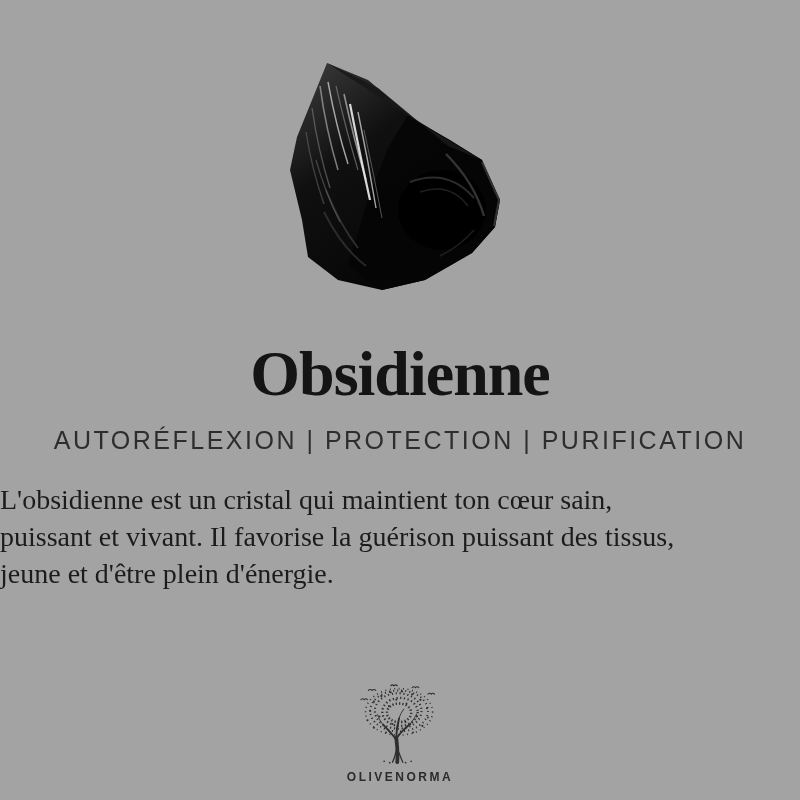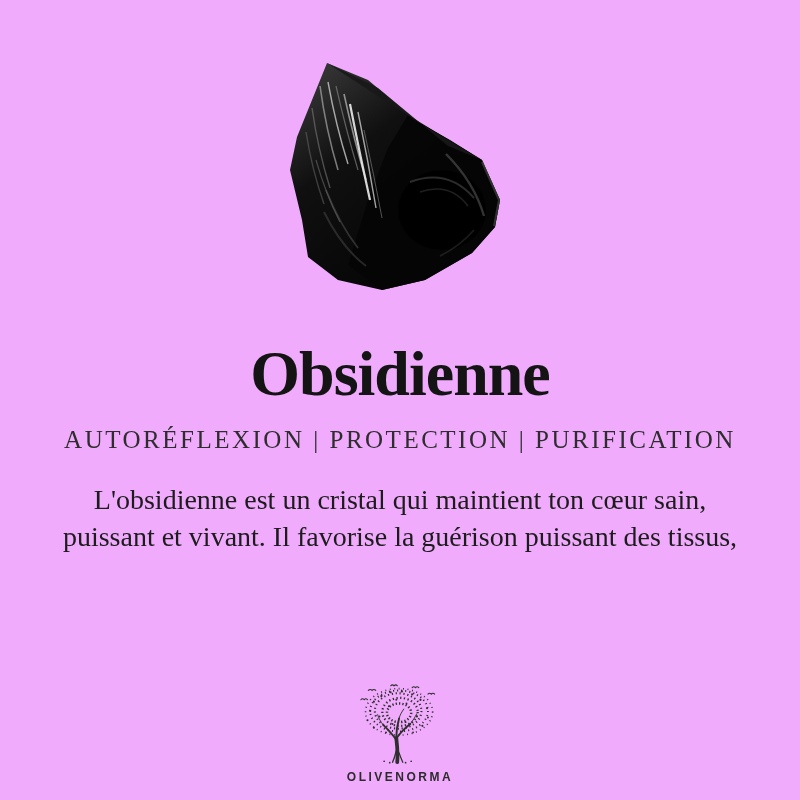--- a/index.html
+++ b/index.html
@@ -4,21 +4,21 @@
 <style>
   html, body {
     margin: 0;
     padding: 0;
     background: #ffffff;
   }
   .card {
     position: relative;
     width: 800px;
     height: 800px;
-    background: #f0abfc;
+    background: #a3a3a3;
     overflow: hidden;
     font-family: "Liberation Serif", serif;
   }
   .stone {
     position: absolute;
     left: 290px;
     top: 60px;
     width: 222px;
     height: 232px;
   }
@@ -36,33 +36,33 @@
     color: #141414;
     letter-spacing: -1px;
     margin: 0;
   }
   .subtitle {
     position: absolute;
     top: 426px;
     left: 0;
     width: 100%;
     text-align: center;
-    font-family: Liberation Serif, serif;
+    font-family: Liberation Sans, sans-serif;
     font-weight: 400;
     font-size: 25px;
     letter-spacing: 2.5px;
     color: #2d2d2d;
     white-space: nowrap;
   }
   .desc {
     position: absolute;
     top: 481px;
     left: 0;
     width: 100%;
-    text-align: center;
+    text-align: left;
     font-family: "Liberation Serif", serif;
     font-size: 28px;
     line-height: 37px;
     color: #1c1c1c;
     margin: 0;
   }
   .desc .line {
     display: block;
     white-space: nowrap;
   }
@@ -132,20 +132,21 @@
     </svg>
   </div>
 
   <h1 class="title">Obsidienne</h1>
 
   <div class="subtitle">AUTORÉFLEXION | PROTECTION | PURIFICATION</div>
 
   <p class="desc">
     <span class="line">L'obsidienne est un cristal qui maintient ton cœur sain,</span>
     <span class="line">puissant et vivant. Il favorise la guérison puissant des tissus,</span>
+    <span class="line">jeune et d'être plein d'énergie.</span>
   </p>
 
   <div class="brand">
     <svg viewBox="0 0 100 88" xmlns="http://www.w3.org/2000/svg">
       <g stroke="#2f2f2f" fill="none" stroke-linecap="round">
 
         <path d="M47 85 C48 75 47 67 46 59" stroke-width="4"></path>
         <path d="M46 61 C42 55 37 50 32 45" stroke-width="2"></path>
         <path d="M46 60 C50 53 55 49 61 44" stroke-width="2"></path>
         <path d="M46 58 C46 50 47 45 49 38" stroke-width="2"></path>

